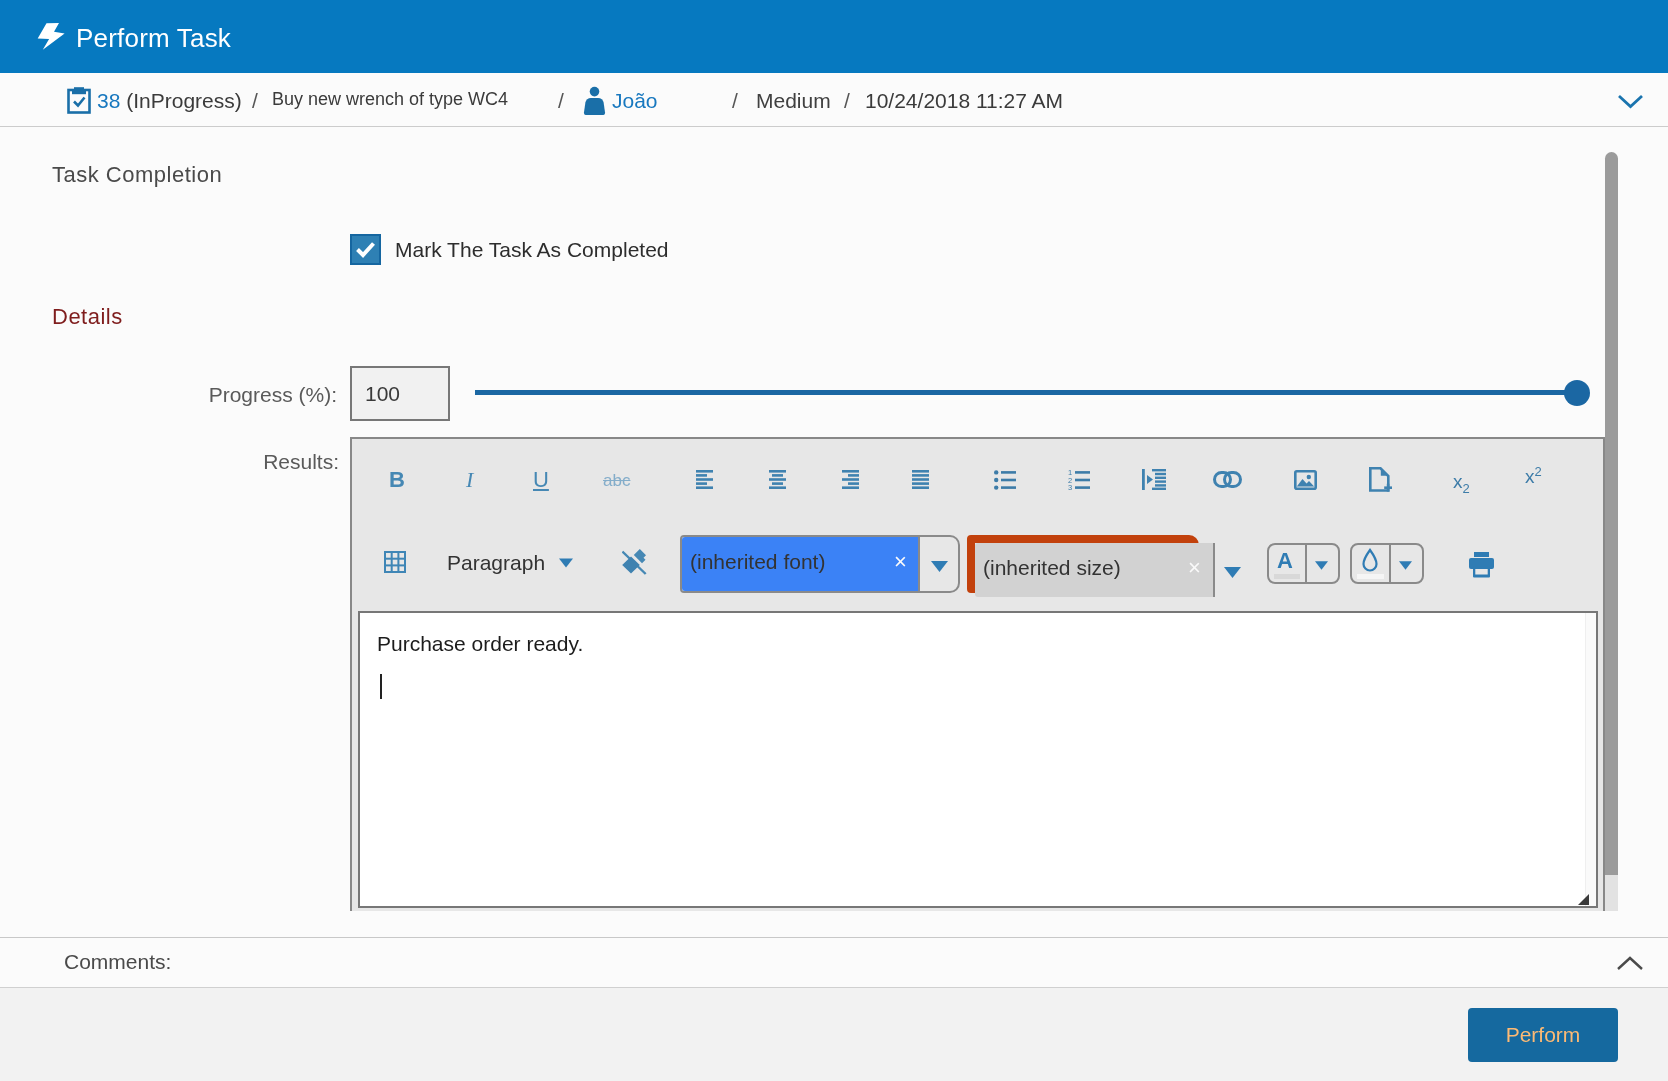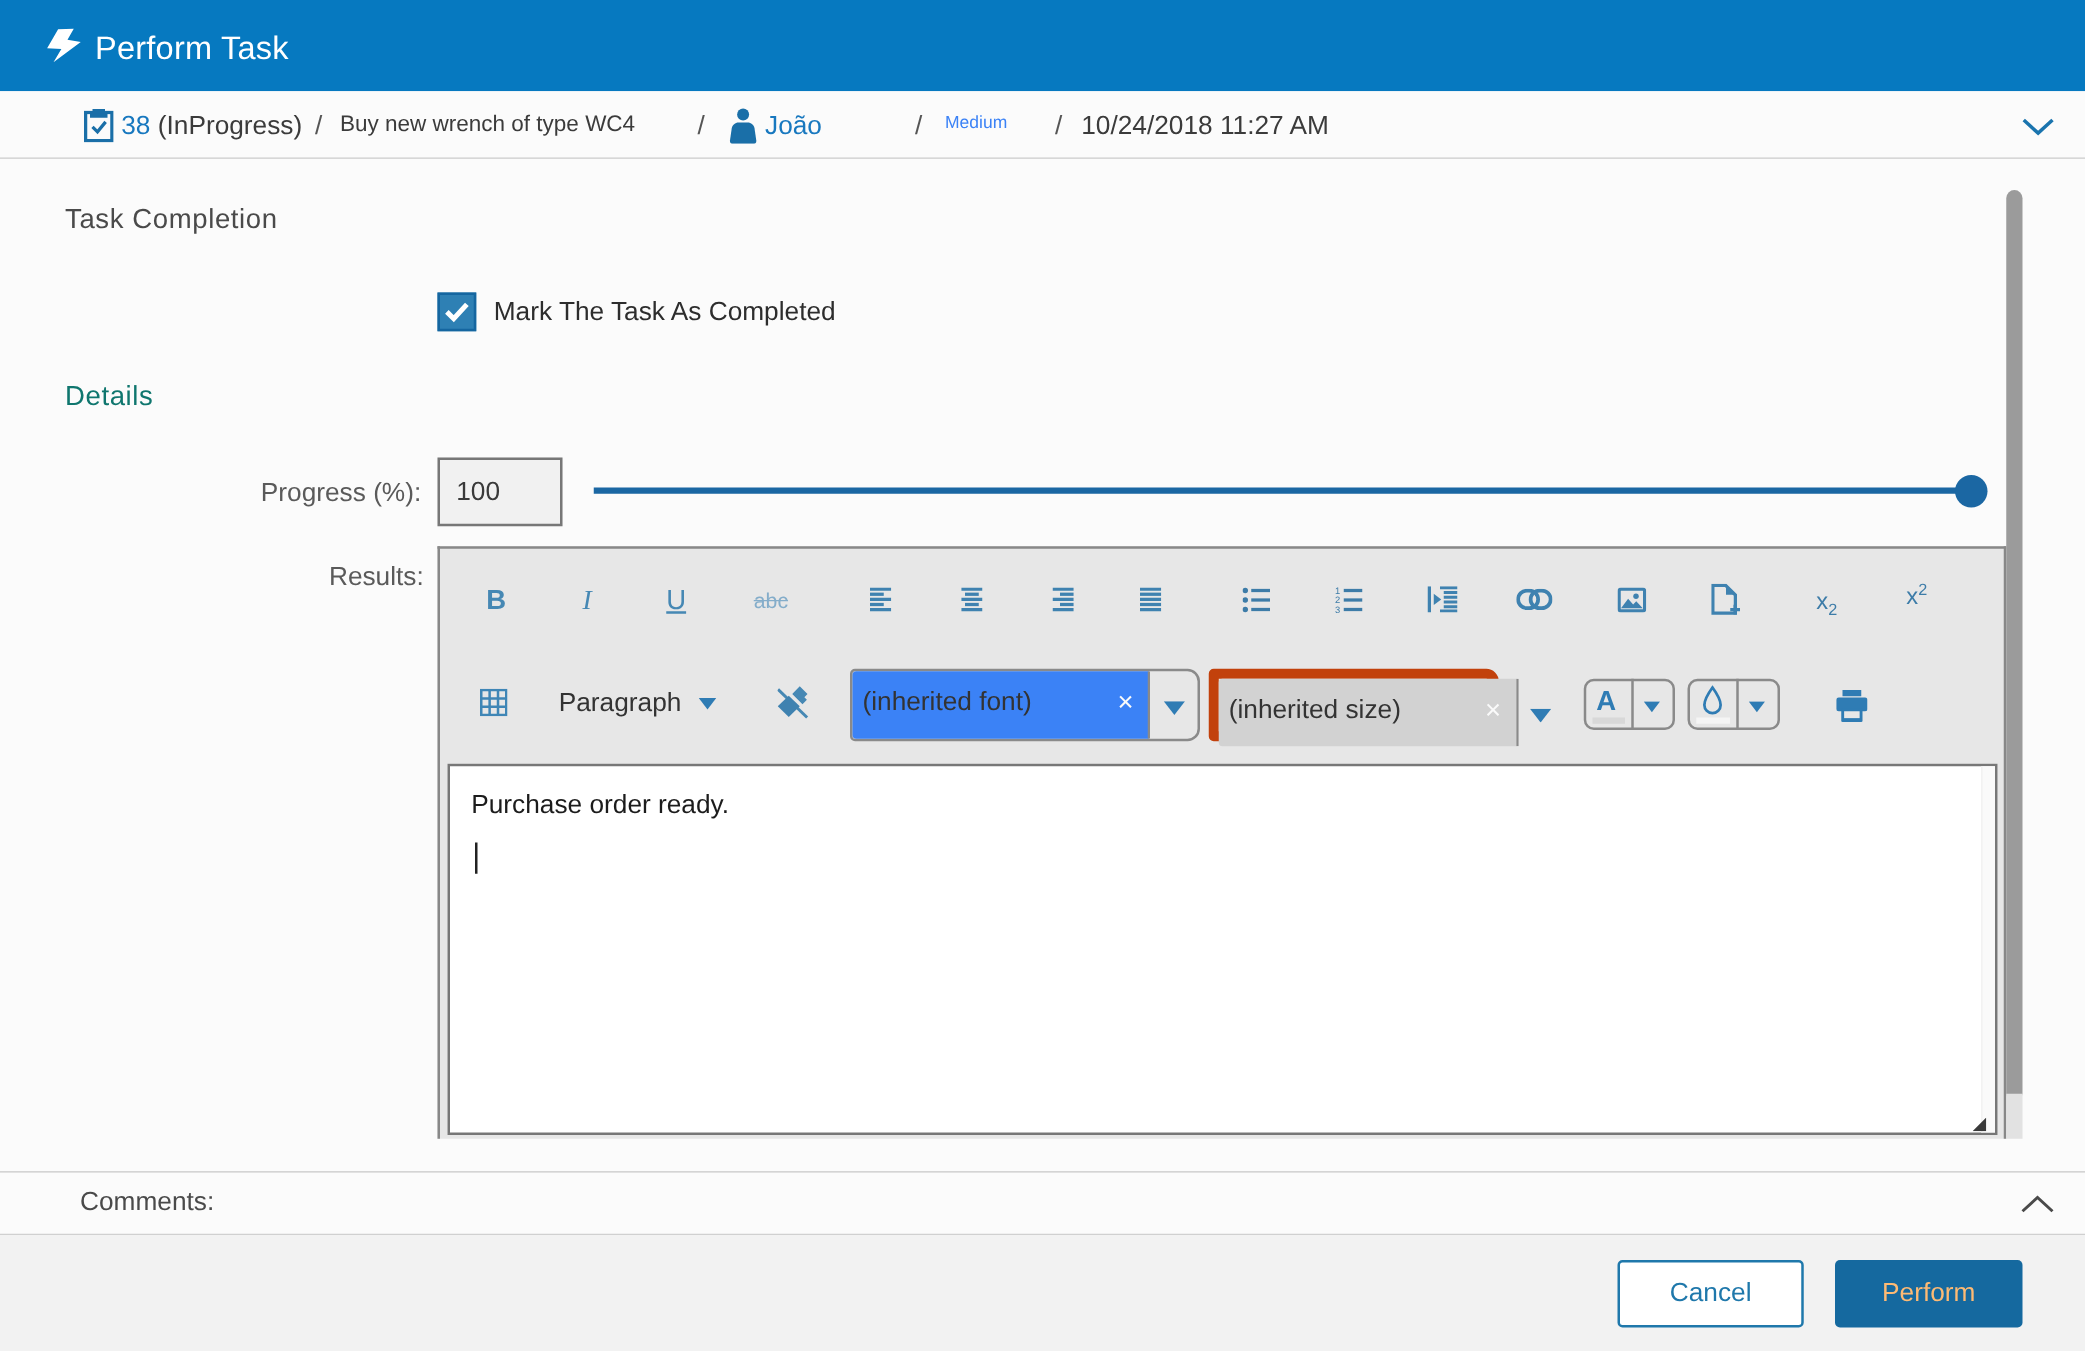--- a/index.html
+++ b/index.html
@@ -27,38 +27,38 @@
   <div class="abs" style="left:97px;top:16px;font-size:21px;color:#3b3b3b;"><span style="color:#1878bf;">38</span> (InProgress)</div>
   <div class="abs" style="left:252px;top:16px;font-size:21px;color:#555;">/</div>
   <div class="abs" style="left:272px;top:16px;font-size:18px;color:#3b3b3b;">Buy new wrench of type WC4</div>
   <div class="abs" style="left:558px;top:16px;font-size:21px;color:#555;">/</div>
   <svg class="abs" style="left:583px;top:13px;" width="23" height="29" viewBox="0 0 23 29">
     <circle cx="11.5" cy="5.6" r="4.8" fill="#1a6fa8"></circle>
     <path d="M2.8 29 C1.4 29 0.8 27.8 1.0 26.2 L2.4 16.6 C2.8 14.0 5.2 12.0 7.8 12.0 L15.2 12.0 C17.8 12.0 20.2 14.0 20.6 16.6 L22.0 26.2 C22.2 27.8 21.6 29 20.2 29 Z" fill="#1a6fa8"></path>
   </svg>
   <div class="abs" style="left:612px;top:16px;font-size:21px;color:#1878bf;">João</div>
   <div class="abs" style="left:732px;top:16px;font-size:21px;color:#555;">/</div>
-  <div class="abs" style="left:756px;top:16px;font-size:14px;color:#3b82f6;">Medium</div>
+  <div class="abs" style="left:756px;top:16px;font-size:21px;color:#404040;">Medium</div>
   <div class="abs" style="left:844px;top:16px;font-size:21px;color:#555;">/</div>
   <div class="abs" style="left:865px;top:16px;font-size:21px;color:#3b3b3b;">10/24/2018 11:27 AM</div>
   <svg class="abs" style="left:1617px;top:21px;" width="27" height="15" viewBox="0 0 27 15">
     <path d="M2 2 L13.5 12.5 L25 2" fill="none" stroke="#1a74ae" stroke-width="2.8"></path>
   </svg>
 </div>
 
 <div class="abs" style="left:52px;top:162px;font-size:22px;color:#4a4a4a;letter-spacing:0.5px;">Task Completion</div>
 
 <div class="abs" style="left:350px;top:234px;width:31px;height:31px;background:#2e80b4;border:2px solid #1566a0;">
   <svg width="27" height="27" viewBox="0 0 27 27">
       <path d="M5.5 13.5 L11 19 L21.5 7.5" fill="none" stroke="#ffffff" stroke-width="4"></path>
     </svg>
 </div>
 <div class="abs" style="left:395px;top:238px;font-size:21px;color:#2d2d2d;">Mark The Task As Completed</div>
 
-<div class="abs" style="left:52px;top:304px;font-size:22px;color:#0f766e;letter-spacing:0.5px;">Details</div>
+<div class="abs" style="left:52px;top:304px;font-size:22px;color:#7f1d1d;letter-spacing:0.5px;">Details</div>
 
 <div class="abs" style="left:137px;top:383px;width:200px;text-align:right;font-size:21px;color:#5a5a5a;">Progress (%):</div>
 <div class="abs" style="left:350px;top:366px;width:100px;height:55px;background:#f1f1f1;border:2px solid #777;">
   <div class="abs" style="left:13px;top:14px;font-size:21px;color:#3a3a3a;">100</div>
 </div>
 <div class="abs" style="left:475px;top:390px;width:1102px;height:5px;background:#1b67a3;"></div>
 <div class="abs" style="left:1564px;top:380px;width:26px;height:26px;border-radius:50%;background:#1b67a3;"></div>
 
 <div class="abs" style="left:139px;top:450px;width:200px;text-align:right;font-size:21px;color:#5a5a5a;">Results:</div>
 
@@ -244,15 +244,14 @@
 <div class="abs" style="left:1605px;top:875px;width:13px;height:36px;background:#e2e2e2;"></div>
 
 <div class="abs" style="left:0;top:937px;width:1668px;height:51px;background:#fbfbfb;border-top:1px solid #c8c8c8;border-bottom:1px solid #d0d0d0;">
   <div class="abs" style="left:64px;top:12px;font-size:21px;color:#4a4a4a;">Comments:</div>
   <svg class="abs" style="left:1616px;top:17px;" width="28" height="16" viewBox="0 0 28 16">
     <path d="M2 14 L14 3 L26 14" fill="none" stroke="#4a4a4a" stroke-width="2.4"></path>
   </svg>
 </div>
 
 <div class="abs" style="left:0;top:988px;width:1668px;height:93px;background:#f2f2f2;">
-  <div class="abs" style="left:1294px;top:20px;width:149px;height:54px;background:#ffffff;border:2px solid #1f78ab;border-radius:4px;text-align:center;line-height:50px;font-size:21px;color:#1f78ab;">Cancel</div>
   <div class="abs" style="left:1468px;top:20px;width:150px;height:54px;background:#15699f;border-radius:4px;text-align:center;line-height:54px;font-size:21px;color:#fdba74;">Perform</div>
 </div>
 
 </body></html>

